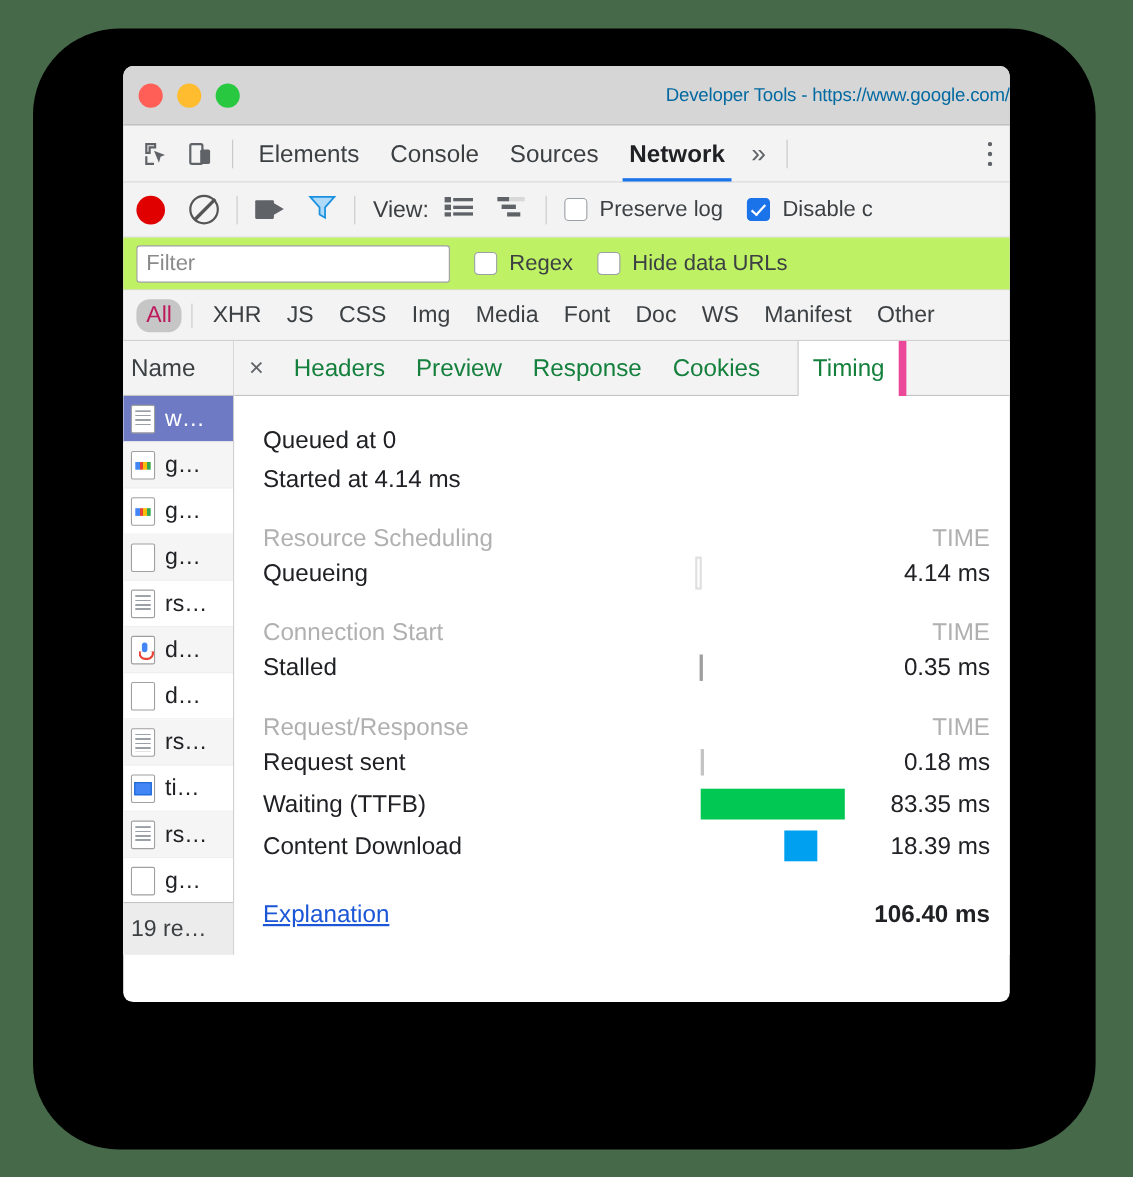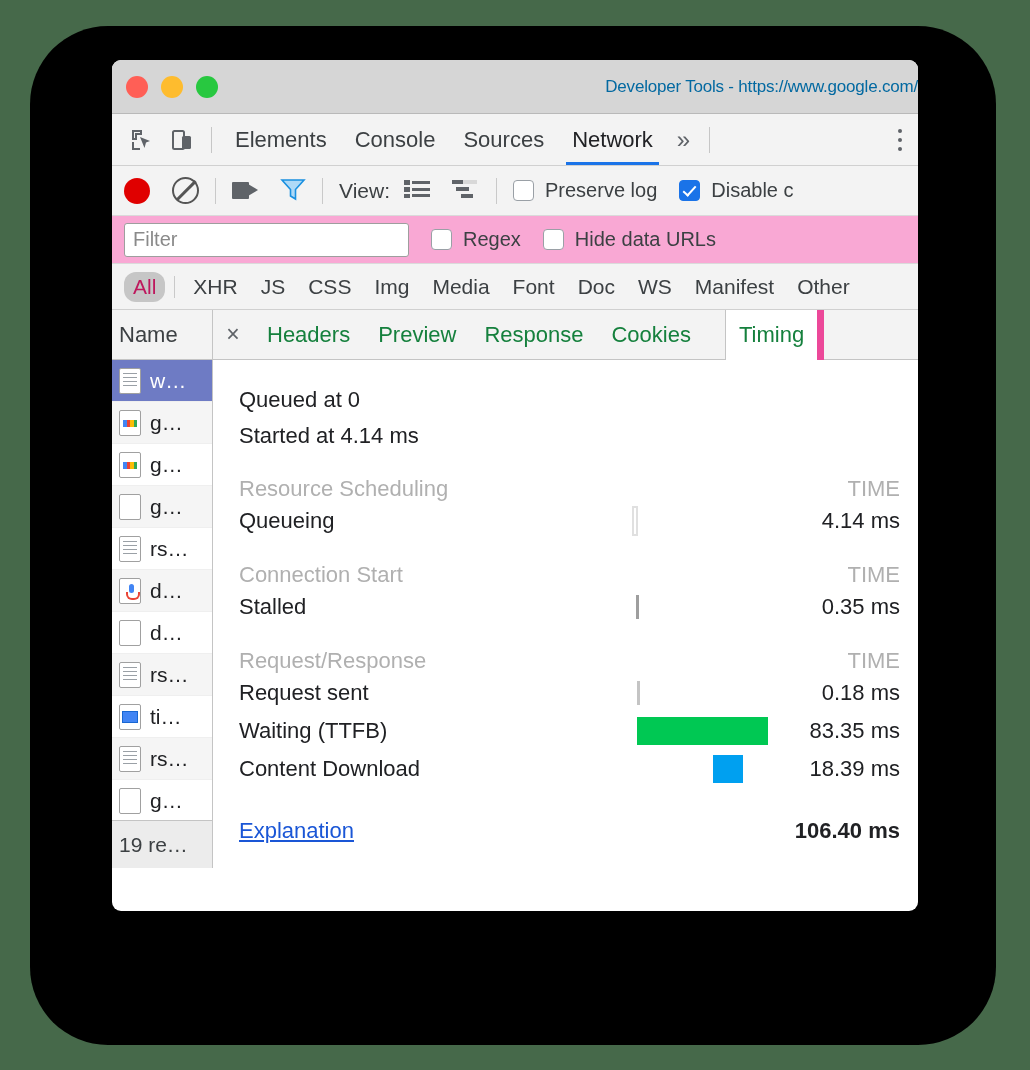--- a/index.html
+++ b/index.html
@@ -65,21 +65,21 @@
     display: flex; align-items: center; justify-content: center;
     color: #5f6368;
   }
   .tb-sep { width: 1px; height: 26px; background: #c6c6c6; margin: 0 9px; }
   .panel-tab {
     font-size: 22px; color: #3c4043;
     padding: 4px 14px; height: 50px;
     display: flex; align-items: center;
     position: relative;
   }
-  .panel-tab.selected { color: #202124; }
+  .panel-tab.selected { color: #202124; font-weight: bold; }
   .panel-tab.selected::after {
     content: ""; position: absolute; left: 8px; right: 8px; bottom: 0;
     height: 3px; background: #1a73e8;
   }
   .chev { font-size: 24px; color: #5f6368; padding: 0 10px; }
   #kebab { margin-left: auto; display: flex; align-items: center; padding-right: 6px; }
   .dot3 { width: 4px; height: 4px; border-radius: 50%; background: #5f6368; margin: 2.5px 0; }
 
   
   #nettoolbar {
@@ -114,21 +114,21 @@
     content: ""; position: absolute; left: 6px; top: 2px;
     width: 5px; height: 11px; border: solid #fff; border-width: 0 2.6px 2.6px 0;
     transform: rotate(42deg);
   }
   .chk-label { font-size: 20px; color: #3c4043; margin-left: 11px; }
   .chk-group { display: flex; align-items: center; margin-right: 22px; }
 
   
   #filterrow {
     height: 48px;
-    background: #f9a8d4;
+    background: #bef264;
     border-bottom: 1px solid #dadada;
     display: flex; align-items: center;
     padding: 0 12px;
   }
   #filter-input {
     width: 285px; height: 34px;
     border: 1px solid #9e9e9e; border-radius: 3px;
     background: #fff; font-size: 20px; color: #3c4043;
     padding: 0 8px;
     font-family: "Liberation Sans", sans-serif;

